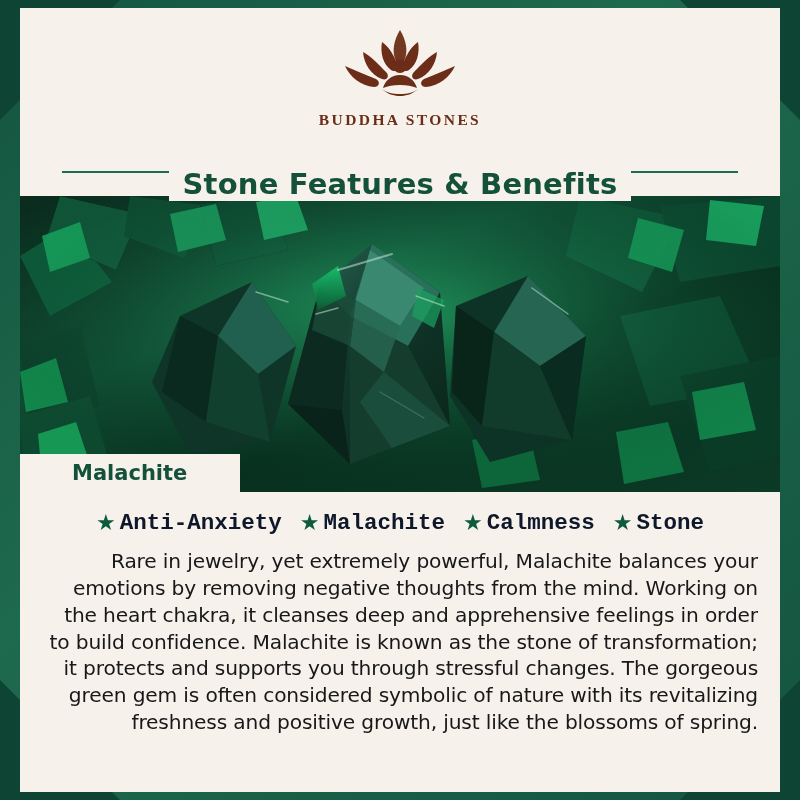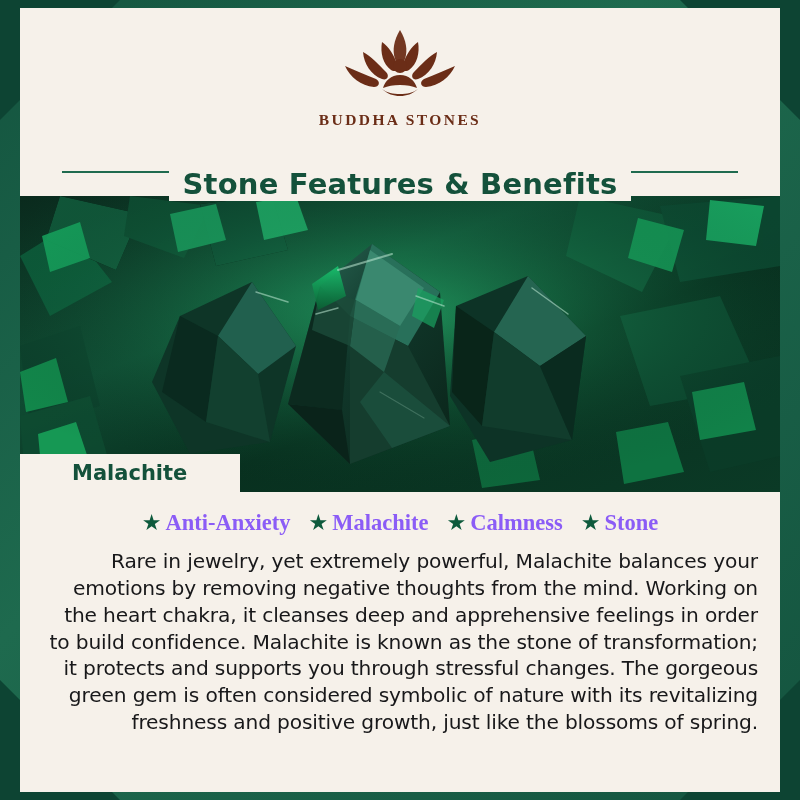--- a/index.html
+++ b/index.html
@@ -152,22 +152,22 @@
     gap: 4px;
   }
   .benefit .star {
     color: #0d5a3c;
     font-size: 22px;
     line-height: 1;
   }
   .benefit .label {
     font-size: 22.5px;
     font-weight: bold;
-    color: #8b5cf6;
-    font-family: Liberation Serif, serif;
+    color: #0f172a;
+    font-family: Liberation Mono, monospace;
   }
 
   
   .description {
     padding: 6px 22px 0 22px;
     font-size: 20.2px;
     line-height: 1.33;
     color: #18181a;
     font-family: "DejaVu Sans", sans-serif;
     text-align: right;

